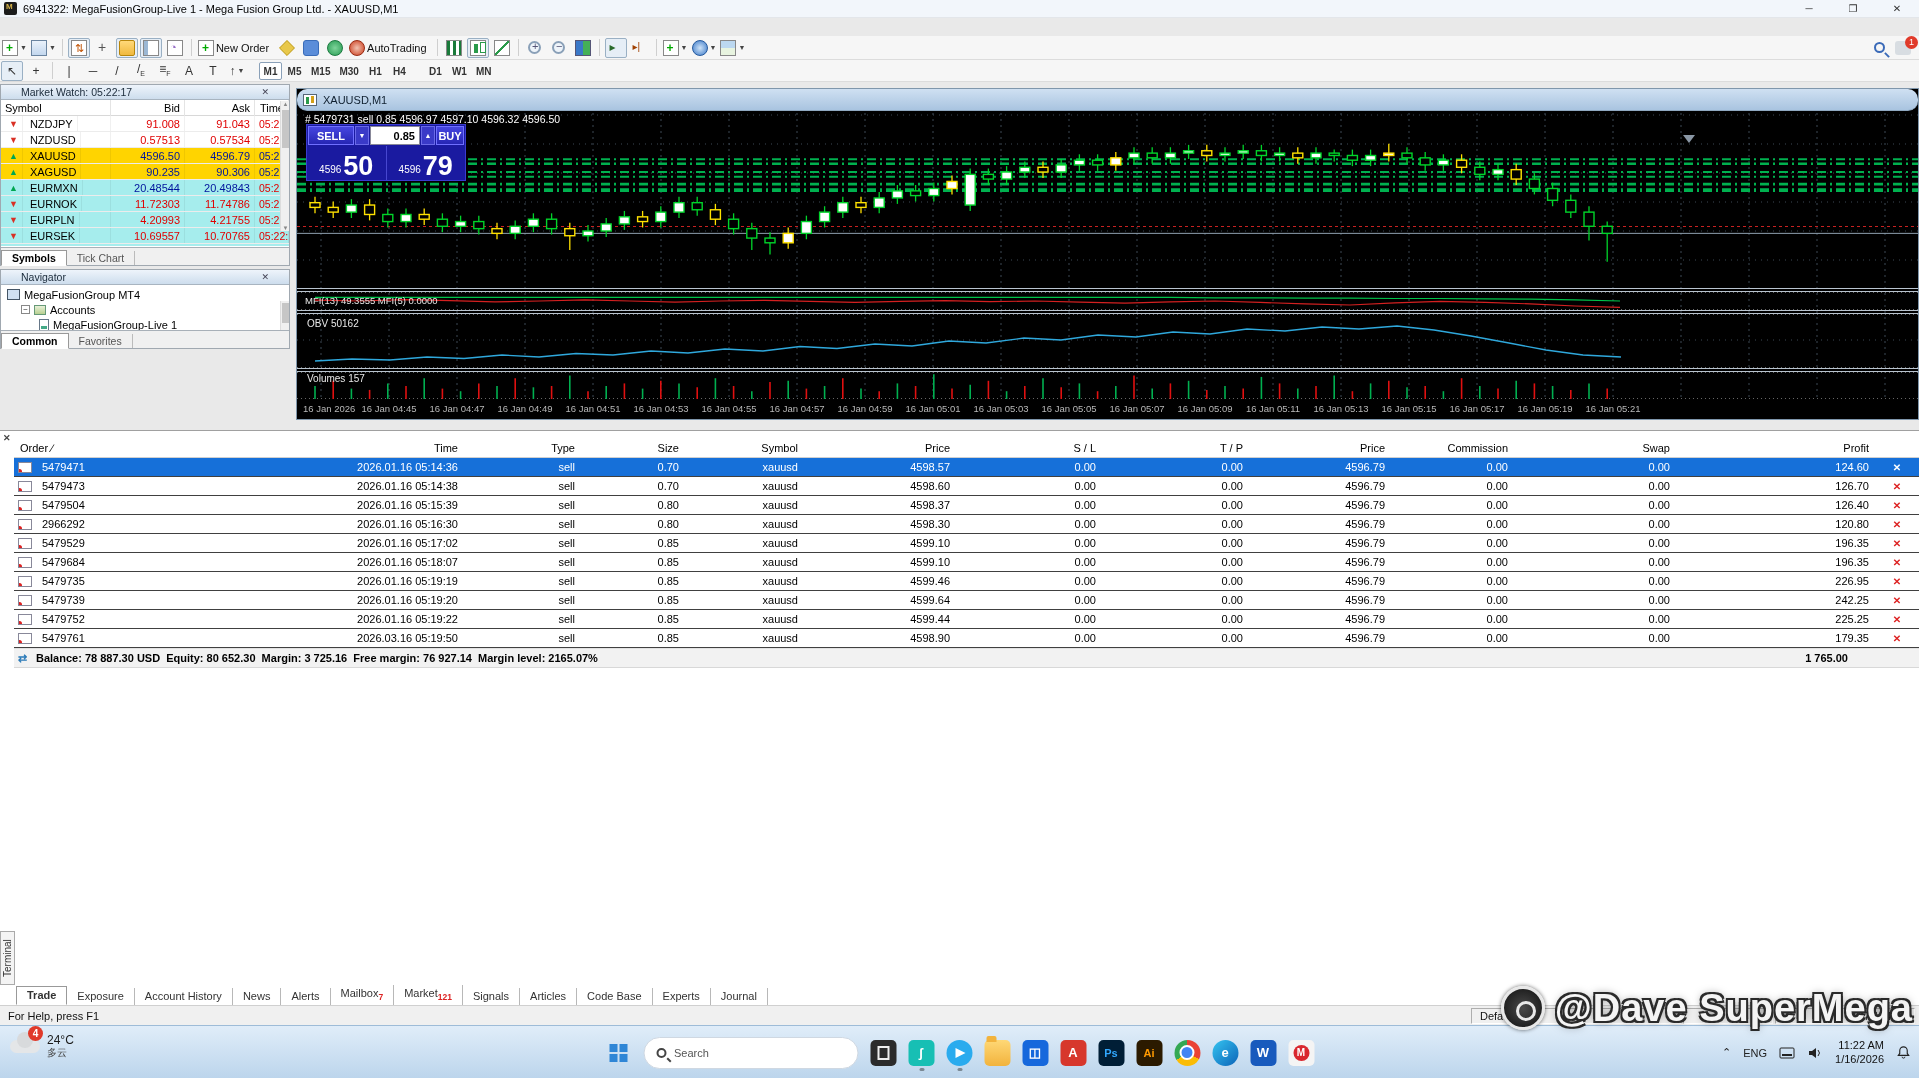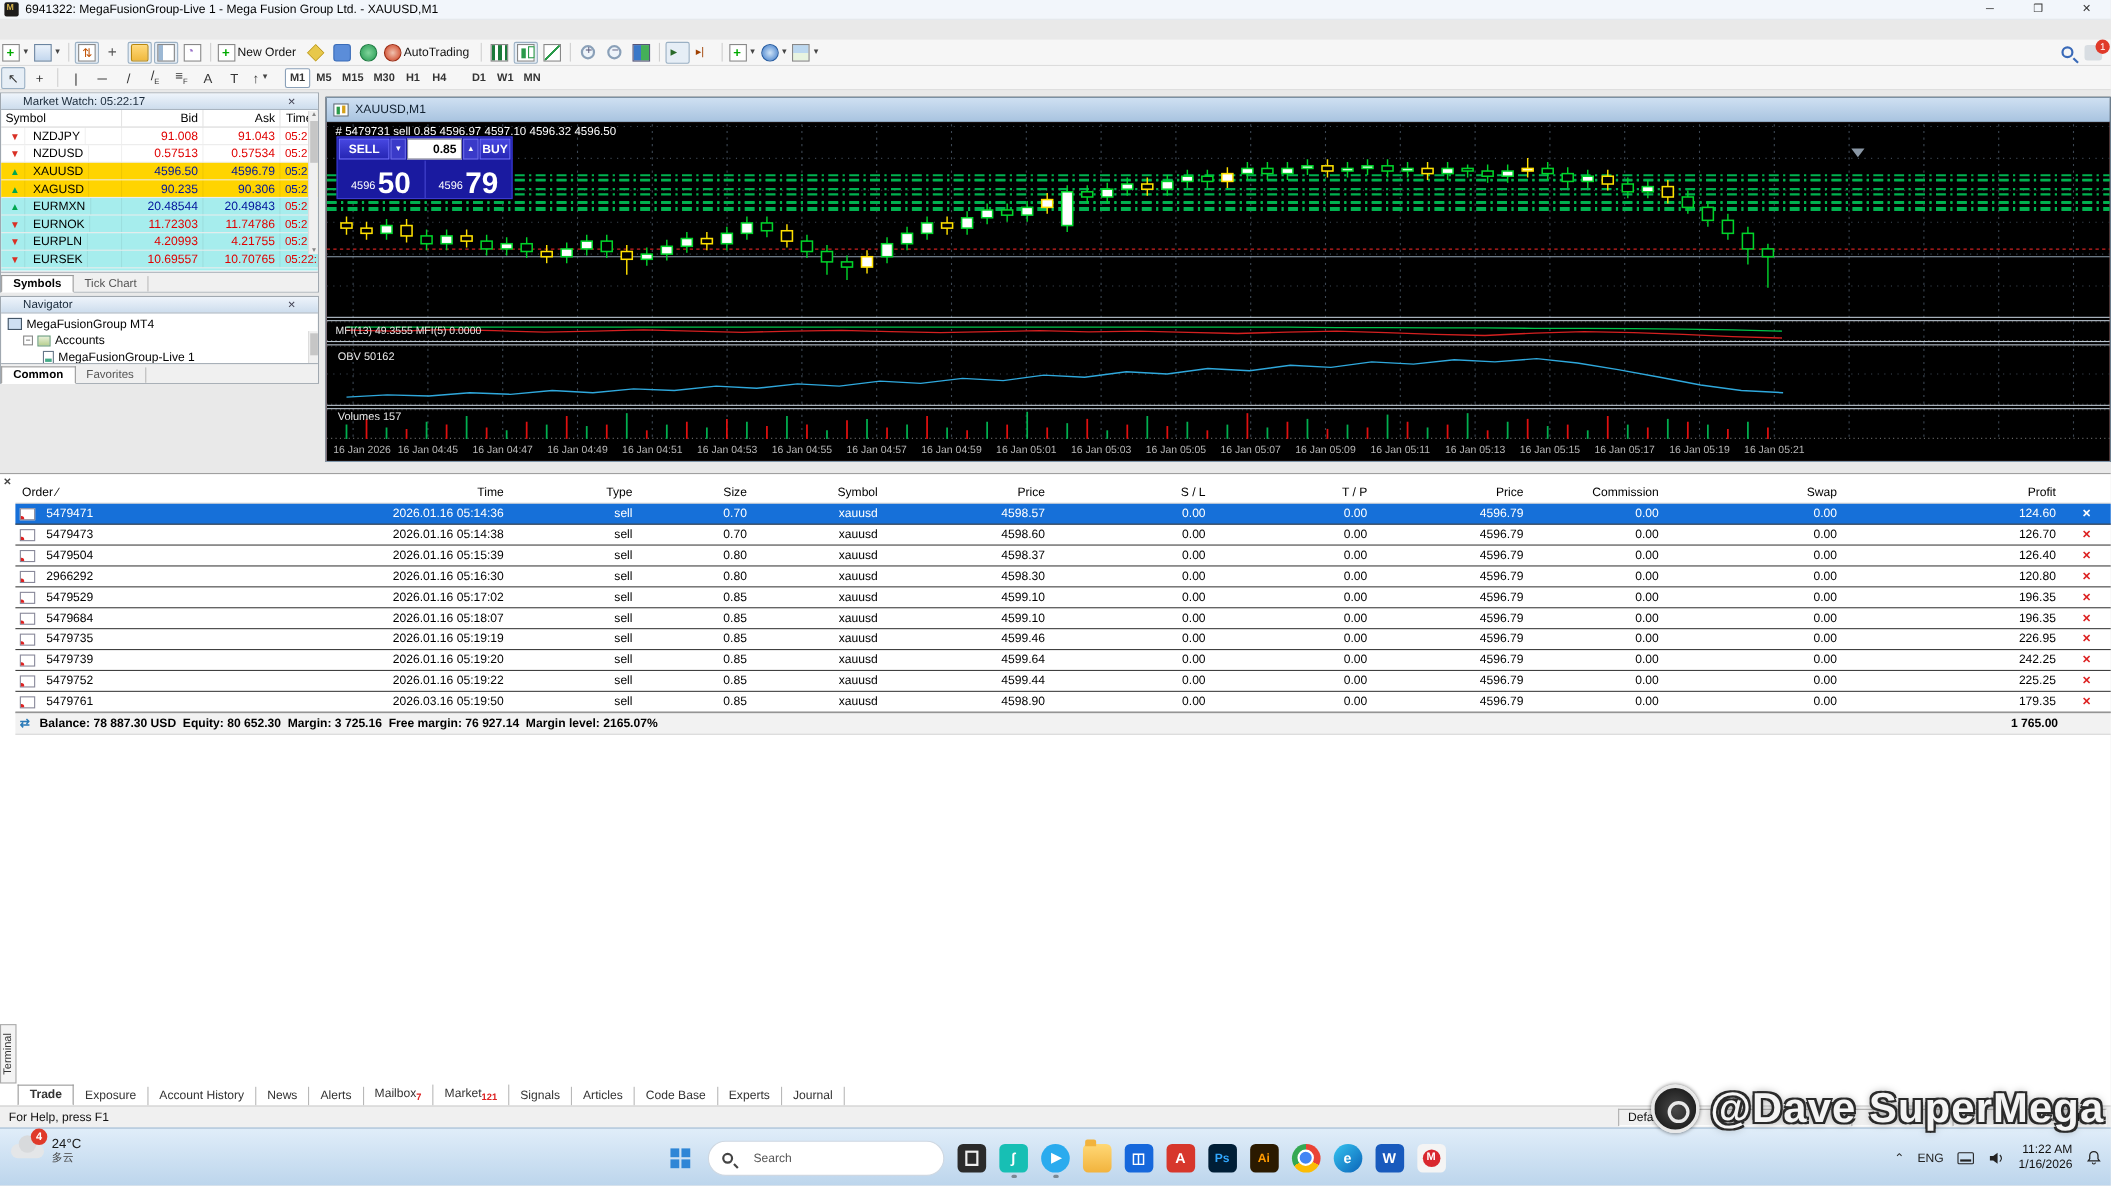--- a/index.html
+++ b/index.html
@@ -98,21 +98,21 @@
 .pc-ico{width:13px;height:11px;background:#cfe0f2;border:1px solid #456;position:relative;}
 .exp{width:9px;height:9px;border:1px solid #888;background:#fff;font-size:8px;line-height:7px;text-align:center;color:#333;}
 .grp-ico{width:12px;height:10px;background:linear-gradient(#e8f0d8,#b8d090);border:1px solid #697;}
 .acc-ico{width:10px;height:12px;background:#fff;border:1px solid #678;position:relative;}
 .acc-ico::after{content:"";position:absolute;left:1px;top:6px;width:6px;height:3px;background:#4a8;}
 .nav-scroll{position:absolute;right:0;top:16px;width:9px;height:46px;background:#f0f0f0;border-left:1px solid #ddd;}
 .nav-thumb{position:absolute;left:1px;top:2px;width:7px;height:20px;background:#c6c6c6;}
 
 
 #chartwin{position:absolute;left:296px;top:88px;width:1623px;height:332px;border:1px solid #7f96ab;background:#000;}
-.chart-titlebar{height:22px;background:linear-gradient(#cfe0f2,#a9c4e0);display:flex;align-items:center;gap:6px;padding-left:6px;color:#102030;font-size:11px;border-bottom:1px solid #8fa8c0;}
+.chart-titlebar{height:22px;background:linear-gradient(#cfe0f2,#a9c4e0);display:flex;align-items:center;gap:6px;padding-left:6px;color:#102030;font-size:11px;border-bottom:1px solid #8fa8c0;border-radius:10px;}
 .chart-ico{width:14px;height:12px;background:#fff;border:1px solid #567;position:relative;}
 .chart-ico::after{content:"";position:absolute;left:2px;top:2px;width:3px;height:7px;background:#2a9a4a;box-shadow:5px -1px 0 #d4a017;}
 .chart-body{position:relative;width:100%;height:308px;background:#fca5a5;}
 #chart-svg{position:absolute;left:0;top:0;}
 .oneclick{position:absolute;left:9px;top:13px;width:160px;height:57px;background:#1a1aa0;border:1px solid #3a3ad0;z-index:5;display:flex;flex-direction:column;}
 .oc-row1{display:flex;height:21px;gap:1px;padding:1px;}
 .oc-btn{background:linear-gradient(#4646e0,#2626b4);border:1px solid #7070ff;color:#fff;font-weight:bold;font-size:11px;display:flex;align-items:center;justify-content:center;}
 .oc-sell{width:46px;}
 .oc-buy{flex:1;}
 .oc-spin{width:14px;background:#3a3ac8;border:1px solid #6a6ae8;color:#fff;font-size:7px;display:flex;align-items:center;justify-content:center;}
@@ -135,21 +135,21 @@
 .o-row.sel{background:#1670d9;color:#fff;}
 .cell-r{text-align:right;}
 .o-id{display:flex;align-items:center;gap:4px;padding-left:4px!important;}
 .doc-ico{width:9px;height:11px;background:#fff;border:1px solid #889;position:relative;flex:none;}
 .doc-ico::after{content:"";position:absolute;left:-2px;bottom:-2px;width:5px;height:5px;border-radius:50%;background:#d22;}
 .row-x{color:#d22;font-weight:bold;font-size:10px;text-align:center;padding:0!important;}
 .o-row.sel .row-x{color:#fff;}
 .balance{display:flex;align-items:center;height:20px;background:#f2f2f2;border-bottom:1px solid #d8d8d8;border-top:1px solid #e2e2e2;font-weight:bold;}
 .bal-ico{width:12px;height:12px;margin:0 6px 0 4px;color:#2a7ab8;font-size:11px;line-height:12px;}
 .bal-text{white-space:pre;}
-.bal-profit{margin-left:auto;padding-right:48px;}
+.bal-profit{margin-left:auto;padding-right:71px;}
 .term-tabs{position:absolute;left:16px;bottom:0;height:20px;display:flex;align-items:flex-end;}
 .ttab{padding:2px 10px 3px;color:#333;border-right:1px solid #b8b8b8;font-size:11px;position:relative;}
 .ttab.active{background:#fff;border:1px solid #999;border-bottom:1px solid #fff;font-weight:bold;}
 .ttab sub{color:#d22;font-size:8.5px;font-weight:bold;}
 .term-side{position:absolute;left:0;bottom:20px;width:15px;height:54px;border:1px solid #aaa;background:#f4f4f4;writing-mode:vertical-rl;transform:rotate(180deg);font-size:10px;color:#333;text-align:center;line-height:13px;}
 
 
 #statusbar{position:absolute;left:0;top:1005px;width:1919px;height:20px;background:#f0f0f0;border-top:1px solid #d0d0d0;display:flex;align-items:center;padding:0 2px;}
 .sb-help{flex:1;padding-left:6px;color:#111;}
 .sb-box{border:1px solid;border-color:#aeaeae #fff #fff #aeaeae;height:16px;line-height:15px;padding:0 8px;margin-right:2px;color:#111;}
@@ -163,21 +163,21 @@
 .cloud{width:30px;height:13px;background:#e4e6e8;border-radius:8px;position:relative;}
 .cloud::before{content:"";position:absolute;width:16px;height:16px;border-radius:50%;background:#d8dadc;top:-8px;left:7px;}
 .wbadge{position:absolute;left:18px;top:-14px;width:15px;height:15px;border-radius:50%;background:#e03a2a;color:#fff;font-size:10px;text-align:center;line-height:15px;font-weight:bold;}
 .wtext{display:flex;flex-direction:column;line-height:1.2;}
 .wtemp{font-size:12px;color:#1a1a1a;}
 .wcond{font-size:10px;color:#444;}
 .tb-center{position:absolute;left:50%;top:0;transform:translateX(-50%);height:53px;display:flex;align-items:center;gap:6px;}
 .start{width:38px;height:40px;display:flex;align-items:center;justify-content:center;border-radius:4px;}
 .winlogo{width:18px;height:18px;display:grid;grid-template-columns:1fr 1fr;grid-template-rows:1fr 1fr;gap:2px;}
 .winlogo i{background:#2f86d6;}
-.searchpill{width:215px;height:32px;background:#fff;border:1px solid #cfd8e2;border-radius:16px;display:flex;align-items:center;gap:19px;padding-left:12px;color:#555;}
+.searchpill{width:215px;height:32px;background:#fff;border:1px solid #cfd8e2;border-radius:16px;display:flex;align-items:center;gap:8px;padding-left:12px;color:#555;}
 .sp-ico{width:10px;height:10px;border:2px solid #444;border-radius:50%;position:relative;flex:none;}
 .sp-ico::after{content:"";position:absolute;width:5px;height:2px;background:#444;transform:rotate(45deg);left:8px;top:9px;}
 .ti{width:38px;height:40px;display:flex;align-items:center;justify-content:center;position:relative;border-radius:4px;}
 .ti .art{width:26px;height:26px;border-radius:5px;display:flex;align-items:center;justify-content:center;font-weight:bold;font-size:13px;}
 .ti.run::after{content:"";position:absolute;bottom:2px;left:17px;width:5px;height:3px;border-radius:2px;background:#7a8894;}
 .a-files{background:#2b2b2b;}.a-files i{width:12px;height:14px;border:2px solid #eee;display:block;}
 .a-shark{background:#17bfb4;color:#fff;}
 .a-telegram{background:#2aabee;border-radius:50%!important;color:#fff;}
 .a-telegram i{width:0;height:0;border-left:10px solid #fff;border-top:5px solid transparent;border-bottom:5px solid transparent;margin-left:3px;display:block;}
 .a-folder{background:linear-gradient(#ffd876,#f2b33d);border-radius:4px;position:relative;}

